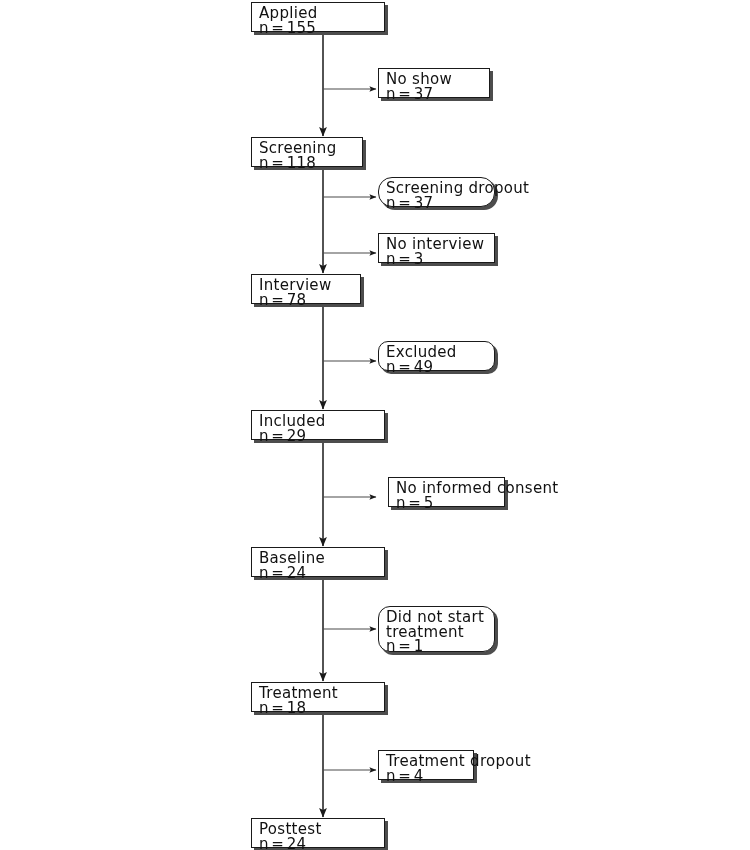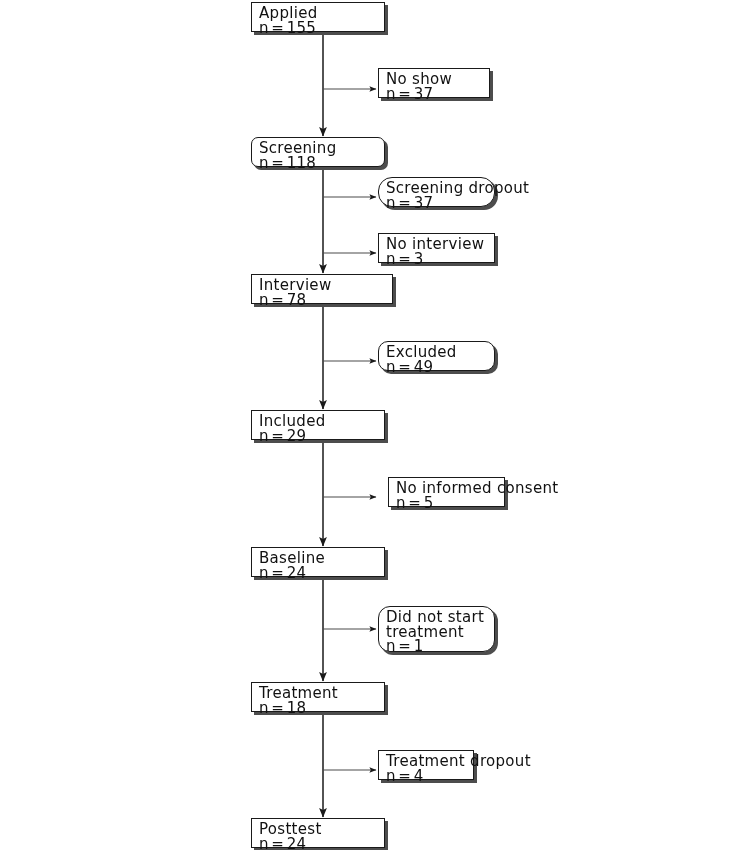--- a/index.html
+++ b/index.html
@@ -76,25 +76,25 @@
         <line x1="323" y1="629" x2="376" y2="629" marker-end="url(#arrowhead)"></line>
         <line x1="323" y1="770" x2="376" y2="770" marker-end="url(#arrowhead)"></line>
       </g>
   </svg>
 
   <div id="nodes-layer">
       <div class="node" style="left: 251px; top: 2px; width: 134px; height: 30px;">
         <span class="line">Applied</span>
         <span class="line count"><span>n</span><span class="eq">=</span><span>155</span></span>
       </div>
-      <div class="node" style="left: 251px; top: 137px; width: 134px; height: 30px; border-radius: 7px;">
+      <div class="node" style="left: 251px; top: 137px; width: 112px; height: 30px;">
         <span class="line">Screening</span>
         <span class="line count"><span>n</span><span class="eq">=</span><span>118</span></span>
       </div>
-      <div class="node" style="left: 251px; top: 274px; width: 142px; height: 30px;">
+      <div class="node" style="left: 251px; top: 274px; width: 110px; height: 30px;">
         <span class="line">Interview</span>
         <span class="line count"><span>n</span><span class="eq">=</span><span>78</span></span>
       </div>
       <div class="node" style="left: 251px; top: 410px; width: 134px; height: 30px;">
         <span class="line">Included</span>
         <span class="line count"><span>n</span><span class="eq">=</span><span>29</span></span>
       </div>
       <div class="node" style="left: 251px; top: 547px; width: 134px; height: 30px;">
         <span class="line">Baseline</span>
         <span class="line count"><span>n</span><span class="eq">=</span><span>24</span></span>

